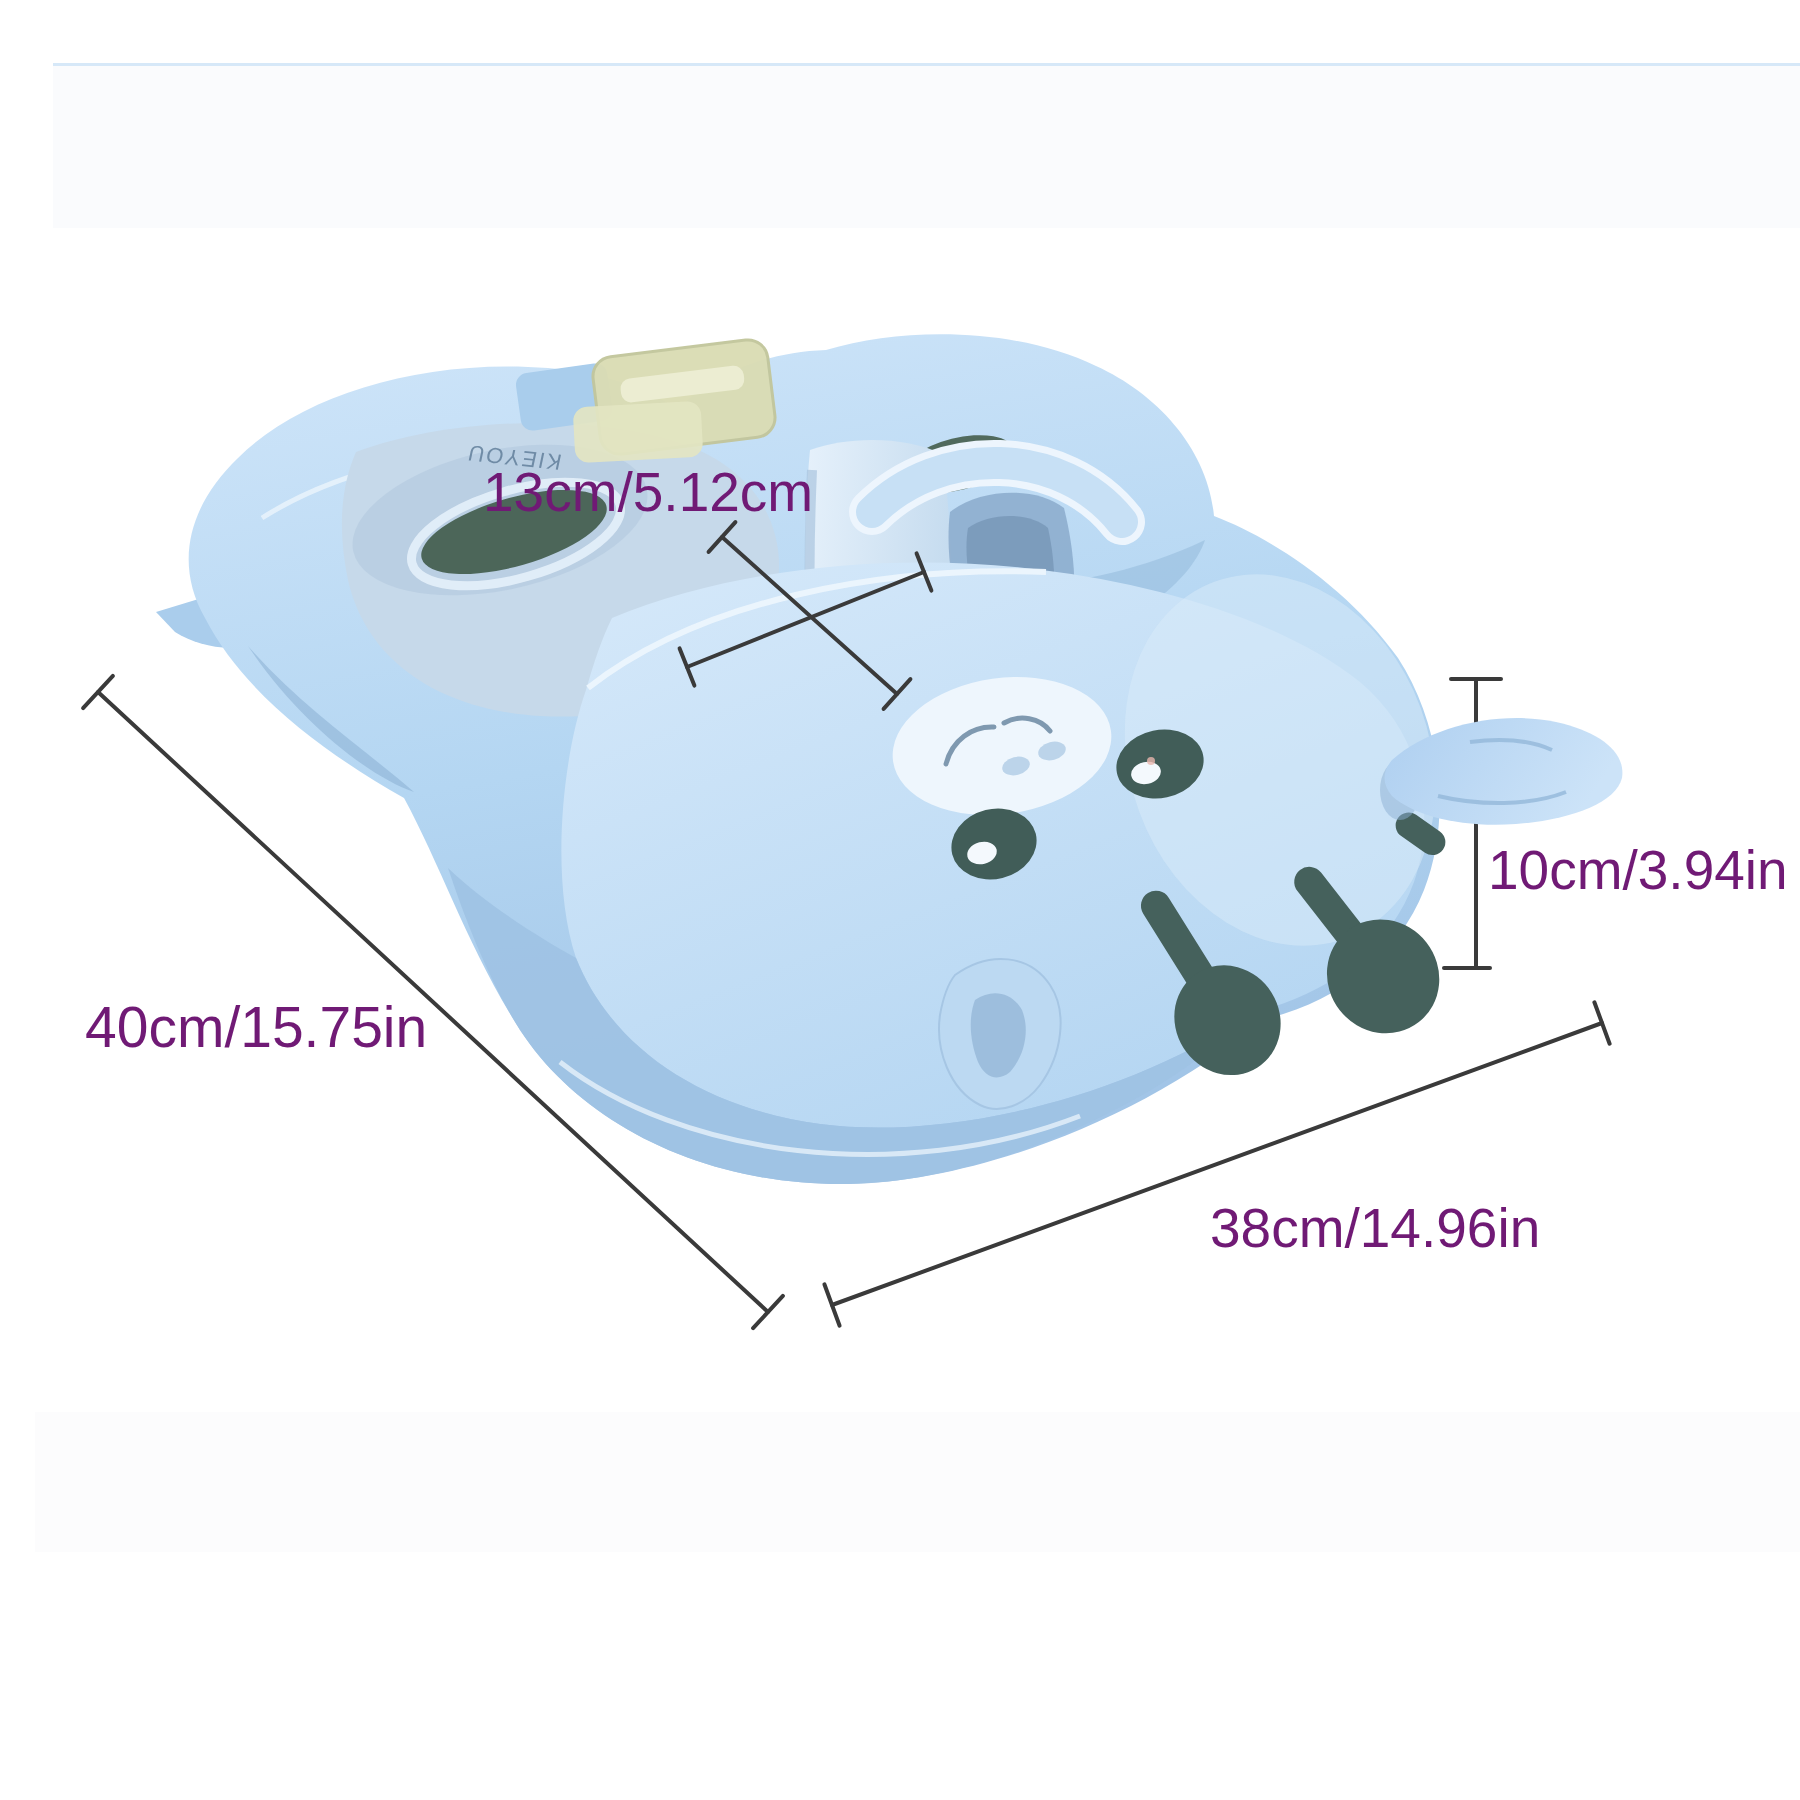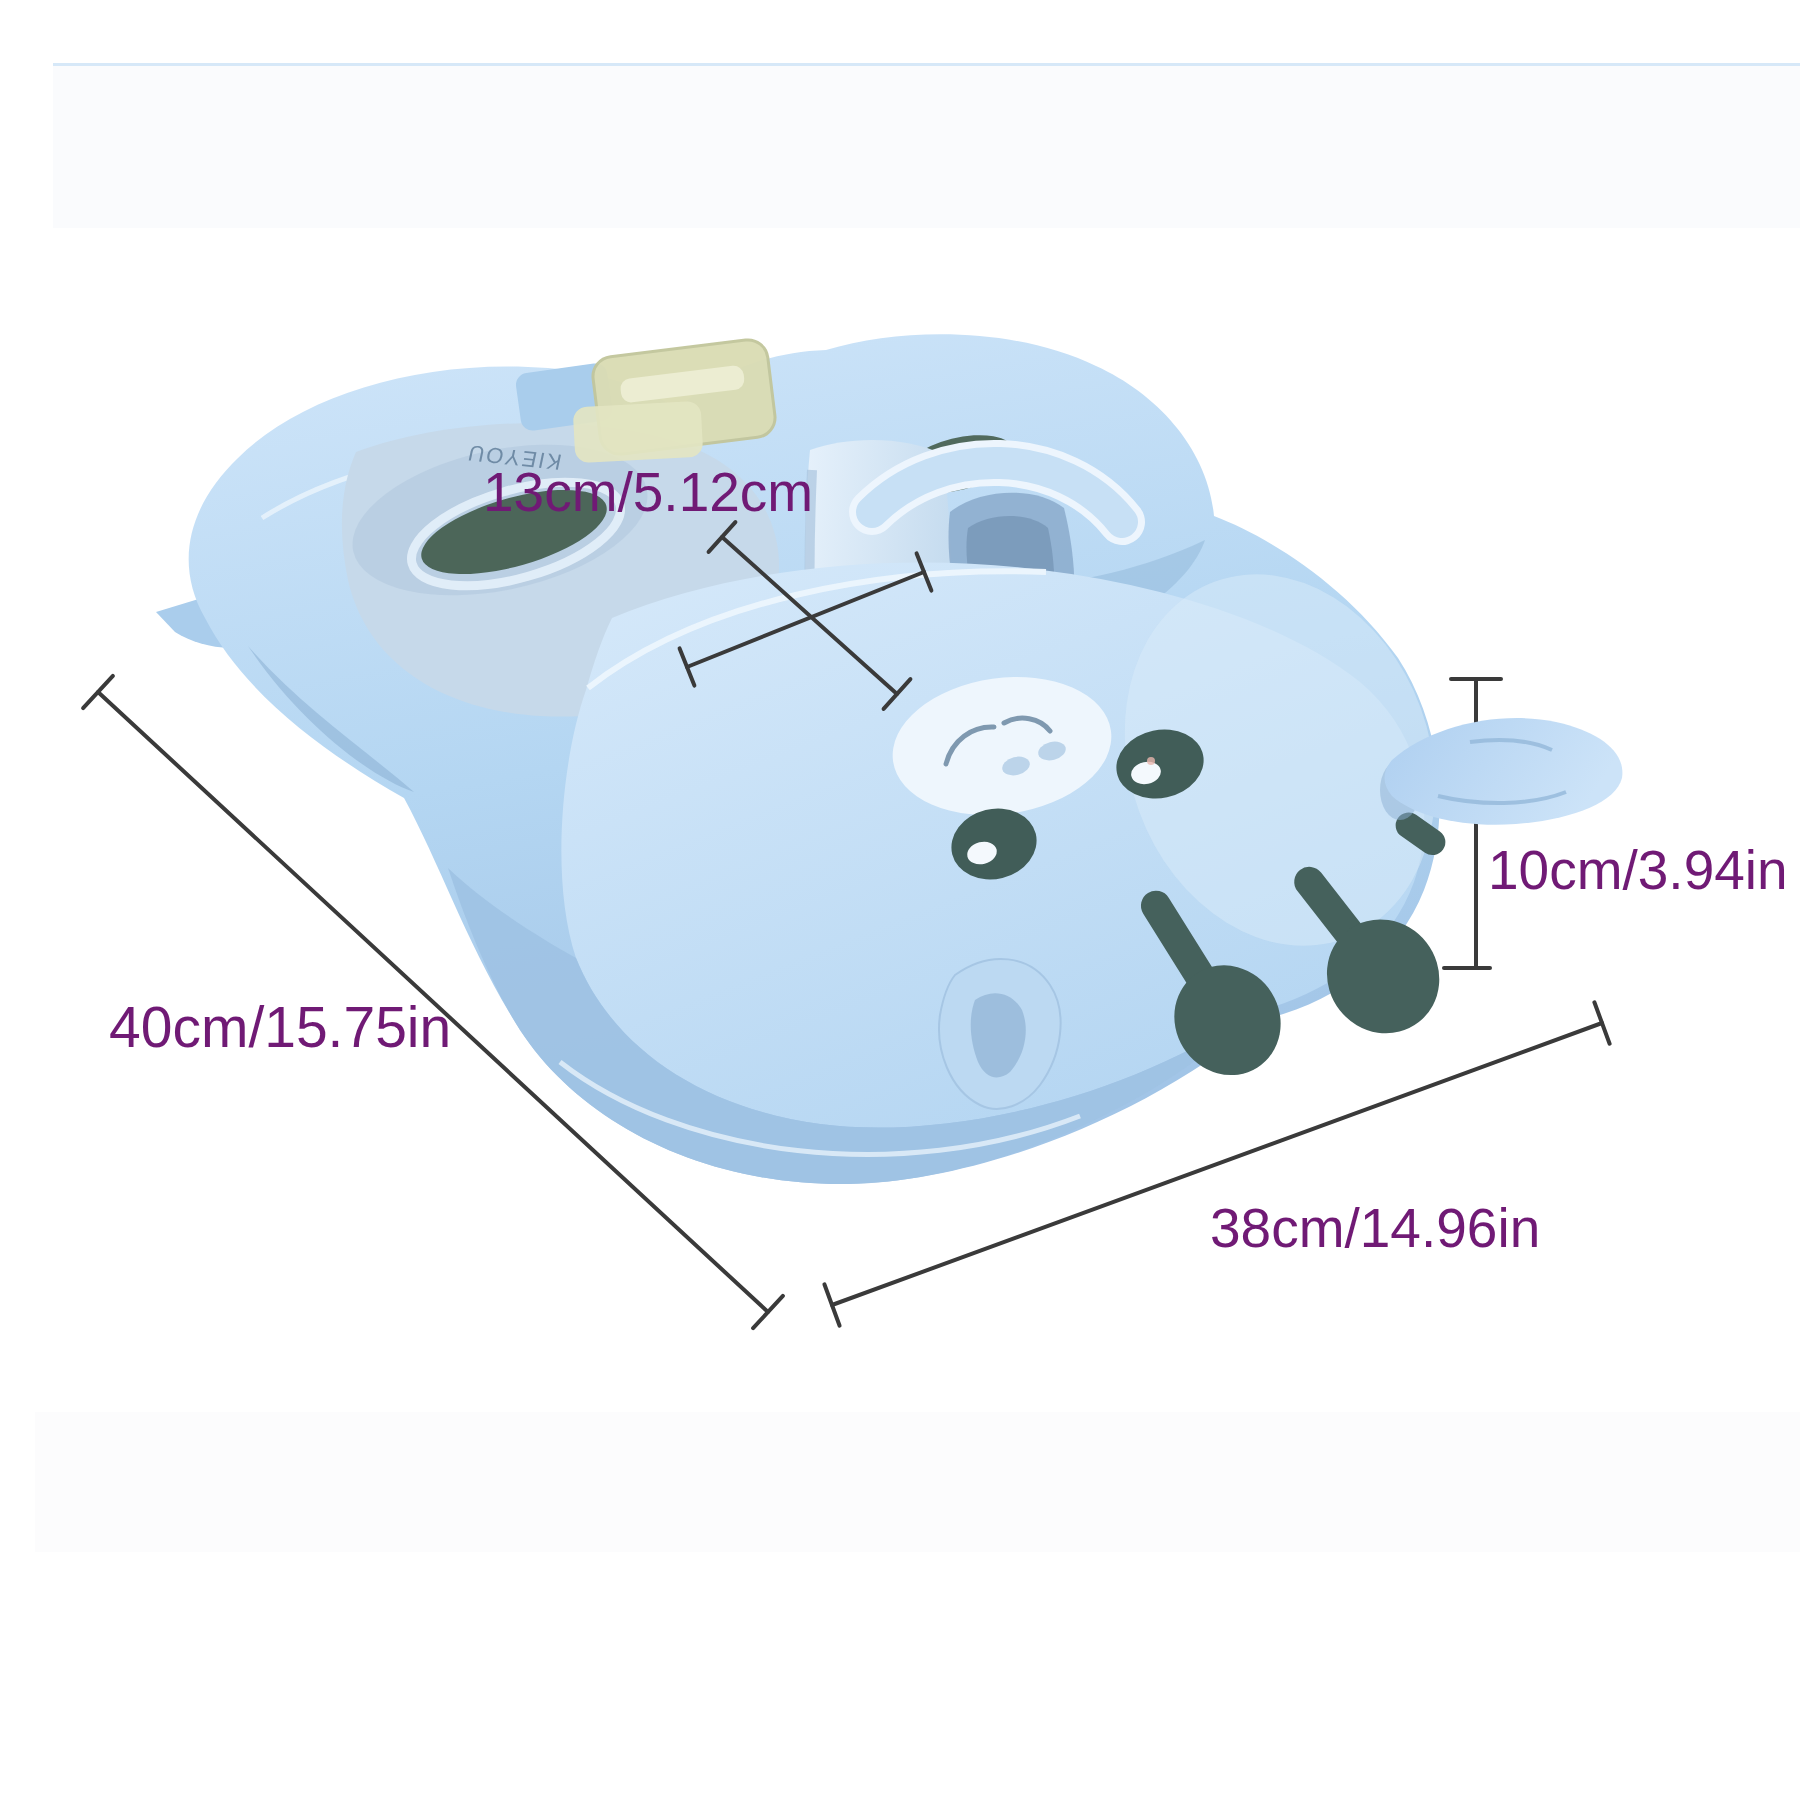--- a/index.html
+++ b/index.html
@@ -172,15 +172,15 @@
                C 1382 784 1382 772 1392 760 Z" fill="url(#grad-ear)"></path>
       <path d="M 1470 742 C 1500 738 1530 740 1552 750" stroke="#93b8da" stroke-width="4" fill="none" opacity="0.8"></path>
       <path d="M 1438 796 C 1480 806 1530 806 1566 792" stroke="#93b8da" stroke-width="4" fill="none" opacity="0.8"></path>
     </g>
   </svg>
 
   <div id="brand">KIEYOU</div>
 
   <div class="dim-label" id="label-strap" style="left:483px;top:462px;">13cm/5.12cm</div>
   <div class="dim-label" id="label-height" style="left:1488px;top:840px;text-align:center;">10cm/3.94in</div>
-  <div class="dim-label" id="label-length" style="left:109px;top:996px;">40cm/15.75in</div>
+  <div class="dim-label" id="label-length" style="left:85px;top:996px;">40cm/15.75in</div>
   <div class="dim-label" id="label-width" style="left:1210px;top:1198px;">38cm/14.96in</div>
 </div>
 
 </body></html>

